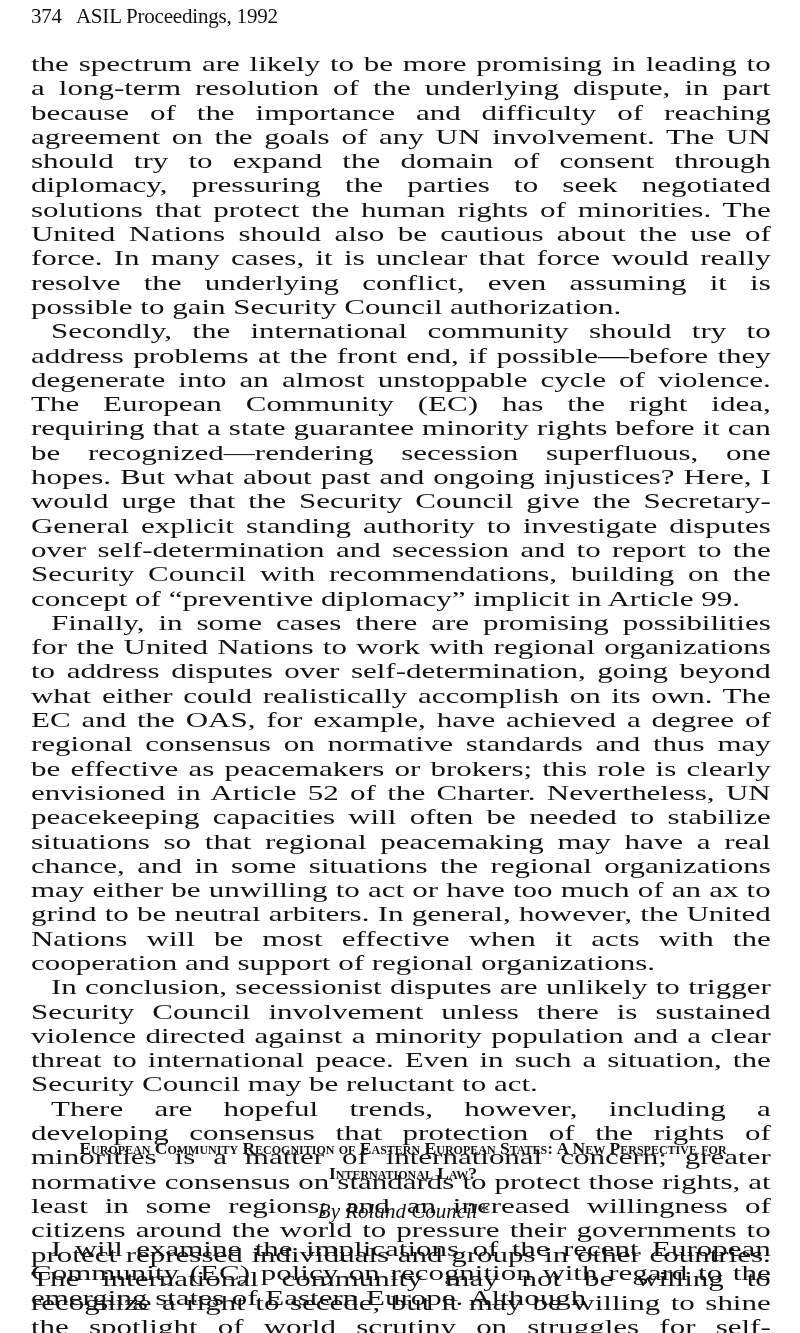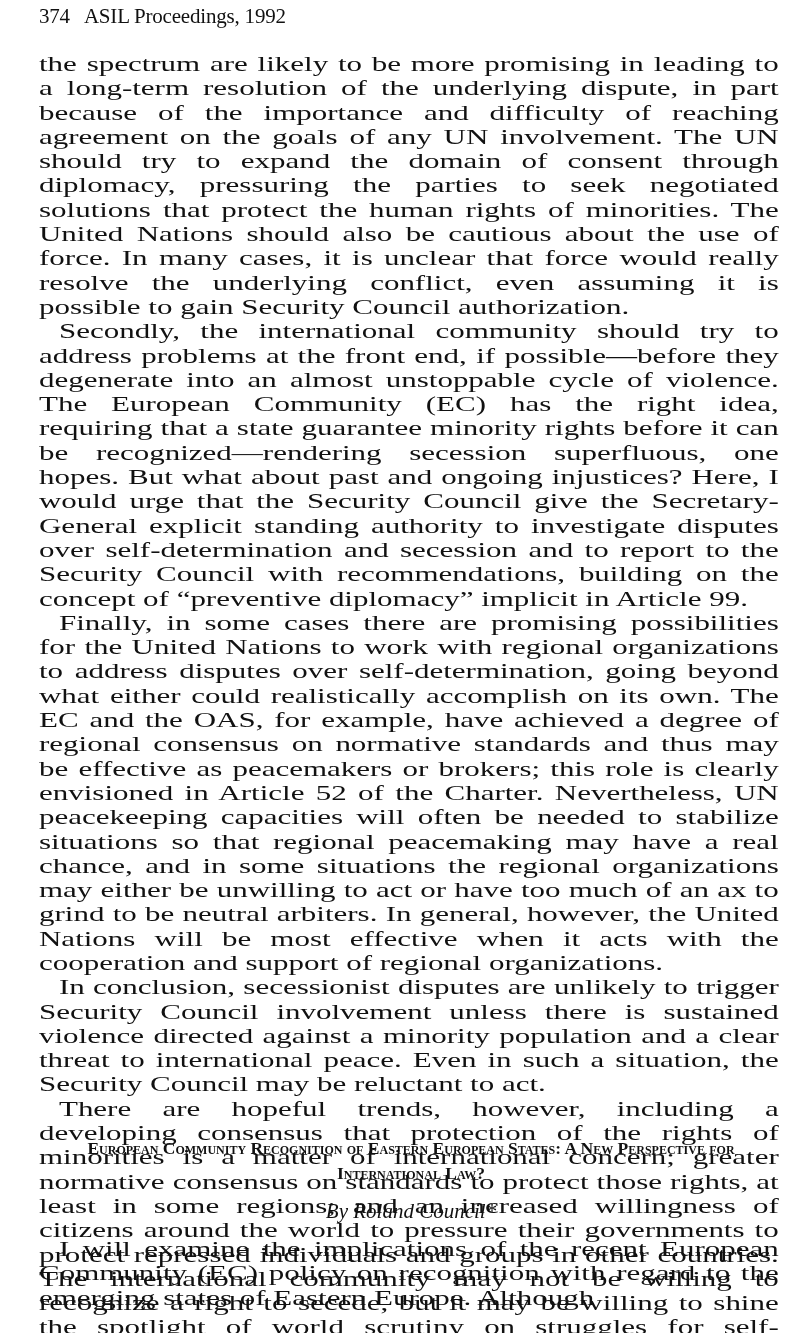--- a/index.html
+++ b/index.html
@@ -1,17 +1,17 @@
 <!DOCTYPE html>
 <html><head>
 <meta charset="utf-8">
 <style>
   html, body { margin:0; padding:0; background:#ffffff; }
   body { width:800px; height:1333px; position:relative; overflow:hidden; color:#111; font-family:"Liberation Serif","DejaVu Serif",serif; }
-  .page { position:absolute; left:11px; top:0; width:657px; height:1333px; }
+  .page { position:absolute; left:3px; top:0; width:657px; height:1333px; }
   .running-head { position:absolute; left:28px; top:4px; font-size:21px; letter-spacing:-0.2px; }
   .running-head .pg { margin-right:14px; }
   .body { position:absolute; left:28px; top:52px; width:482px; font-size:20.2px; line-height:24.3px; text-align:justify; transform:scaleX(1.5347); transform-origin:0 0; }
   .body p { margin:0; }
   .indent { text-indent:13px; }
   .title { position:absolute; left:48px; top:1136px; width:704px; text-align:center; font-weight:bold; font-variant:small-caps; font-size:17.5px; line-height:25px; }
   .byline { position:absolute; left:0; top:1199px; width:800px; text-align:center; font-style:italic; font-size:21px; }
   .body2 { position:absolute; left:28px; top:1237px; width:482px; font-size:20.2px; line-height:24.3px; text-align:justify; transform:scaleX(1.5347); transform-origin:0 0; }
   .body2 p { margin:0; }
   .footnote { position:absolute; left:46px; top:1311px; font-size:16px; }

